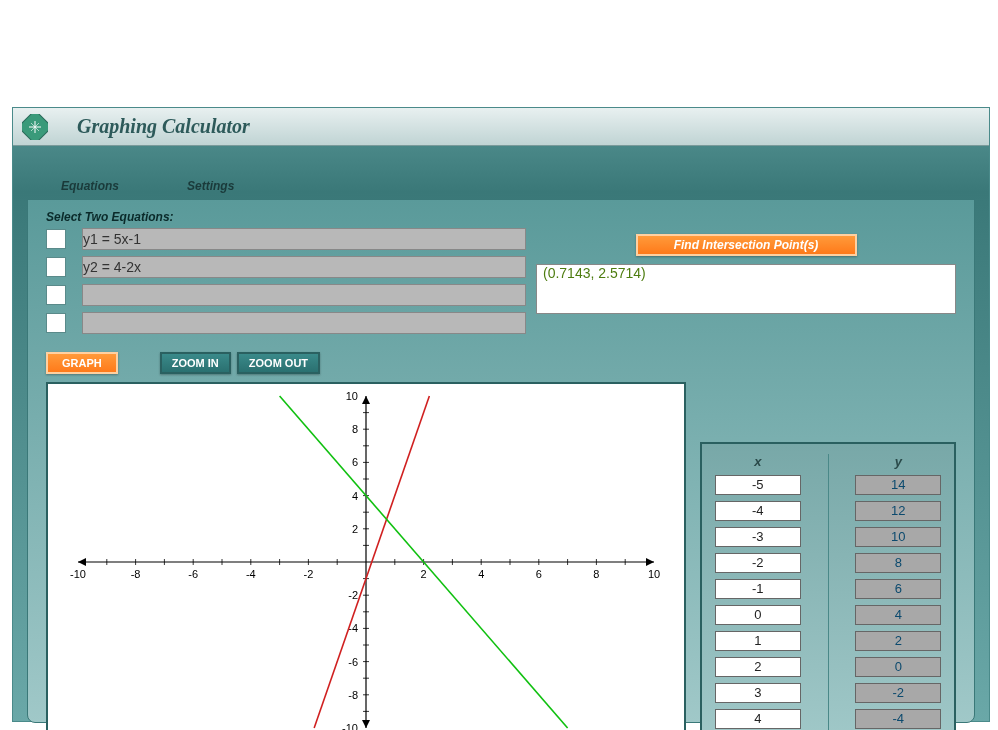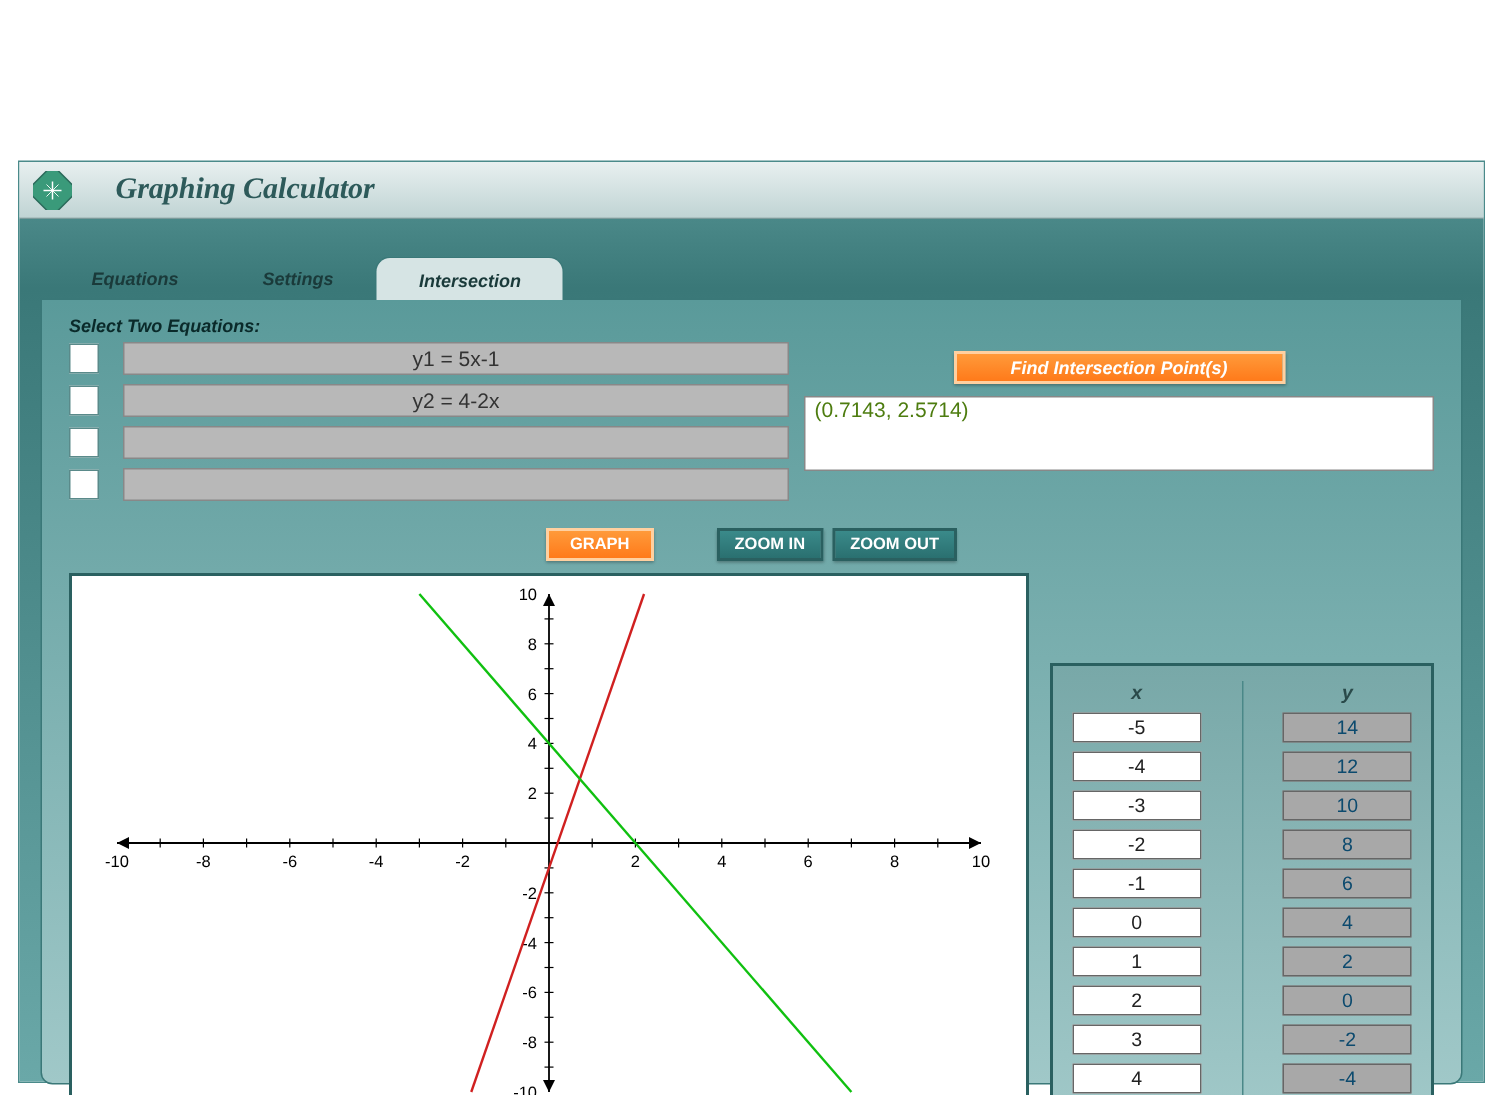--- a/index.html
+++ b/index.html
@@ -45,21 +45,21 @@
       position: relative;
       height: calc(100% - 38px);
       background: linear-gradient(to bottom, #4a8888 0%, #3a7878 8%, #6aa8a8 100%);
       padding: 0;
     }
     .tabs-row {
       display: flex;
       align-items: flex-end;
       height: 53px;
       padding: 8px 20px 0 20px;
-      gap: 0;
+      gap: 12px;
     }
     .tab {
       padding: 6px 28px;
       font-size: 12px;
       font-weight: bold;
       font-style: italic;
       color: #1a3a3a;
       cursor: pointer;
       position: relative;
     }
@@ -104,21 +104,20 @@
       background: #ffffff;
       border: 1px solid #5a8a8a;
       margin-right: 16px;
       cursor: pointer;
     }
     .eq-slot {
       flex: 1;
       height: 22px;
       background: #b8b8b8;
       border: 1px solid #888;
-      text-align: center;
       font-size: 14px;
       color: #333;
       line-height: 20px;
       cursor: pointer;
     }
     .right-col {
       flex: 1;
       padding-top: 6px;
     }
     .find-btn {
@@ -139,21 +138,21 @@
     .result-box {
       background: #fff;
       border: 1px solid #888;
       height: 50px;
       padding: 0 6px;
       font-size: 14px;
       color: #4d7c0f;
     }
     .mid-controls {
       display: flex;
-      justify-content: center;
+      justify-content: flex-start;
       gap: 6px;
       margin-top: 12px;
       margin-bottom: 8px;
       padding-right: 0;
     }
     .btn-orange {
       background: linear-gradient(to bottom, #ff9a3a 0%, #ff7a1a 100%);
       border: 2px solid #ffd0a0;
       color: #fff;
       font-weight: bold;
@@ -241,21 +240,20 @@
       </svg>
     </div>
     <div class="title-text">Graphing Calculator</div>
   </div>
 
   <div class="content-area">
 
     <div class="tabs-row">
       <div class="tab">Equations</div>
       <div class="tab">Settings</div>
-      <div class="tab active">Intersection</div>
     </div>
 
     <div class="panel">
 
       <div class="eq-label">Select Two Equations:</div>
 
       <div class="top-section">
         <div class="eq-col">
           <div class="eq-row">
             <div class="eq-checkbox"></div>

